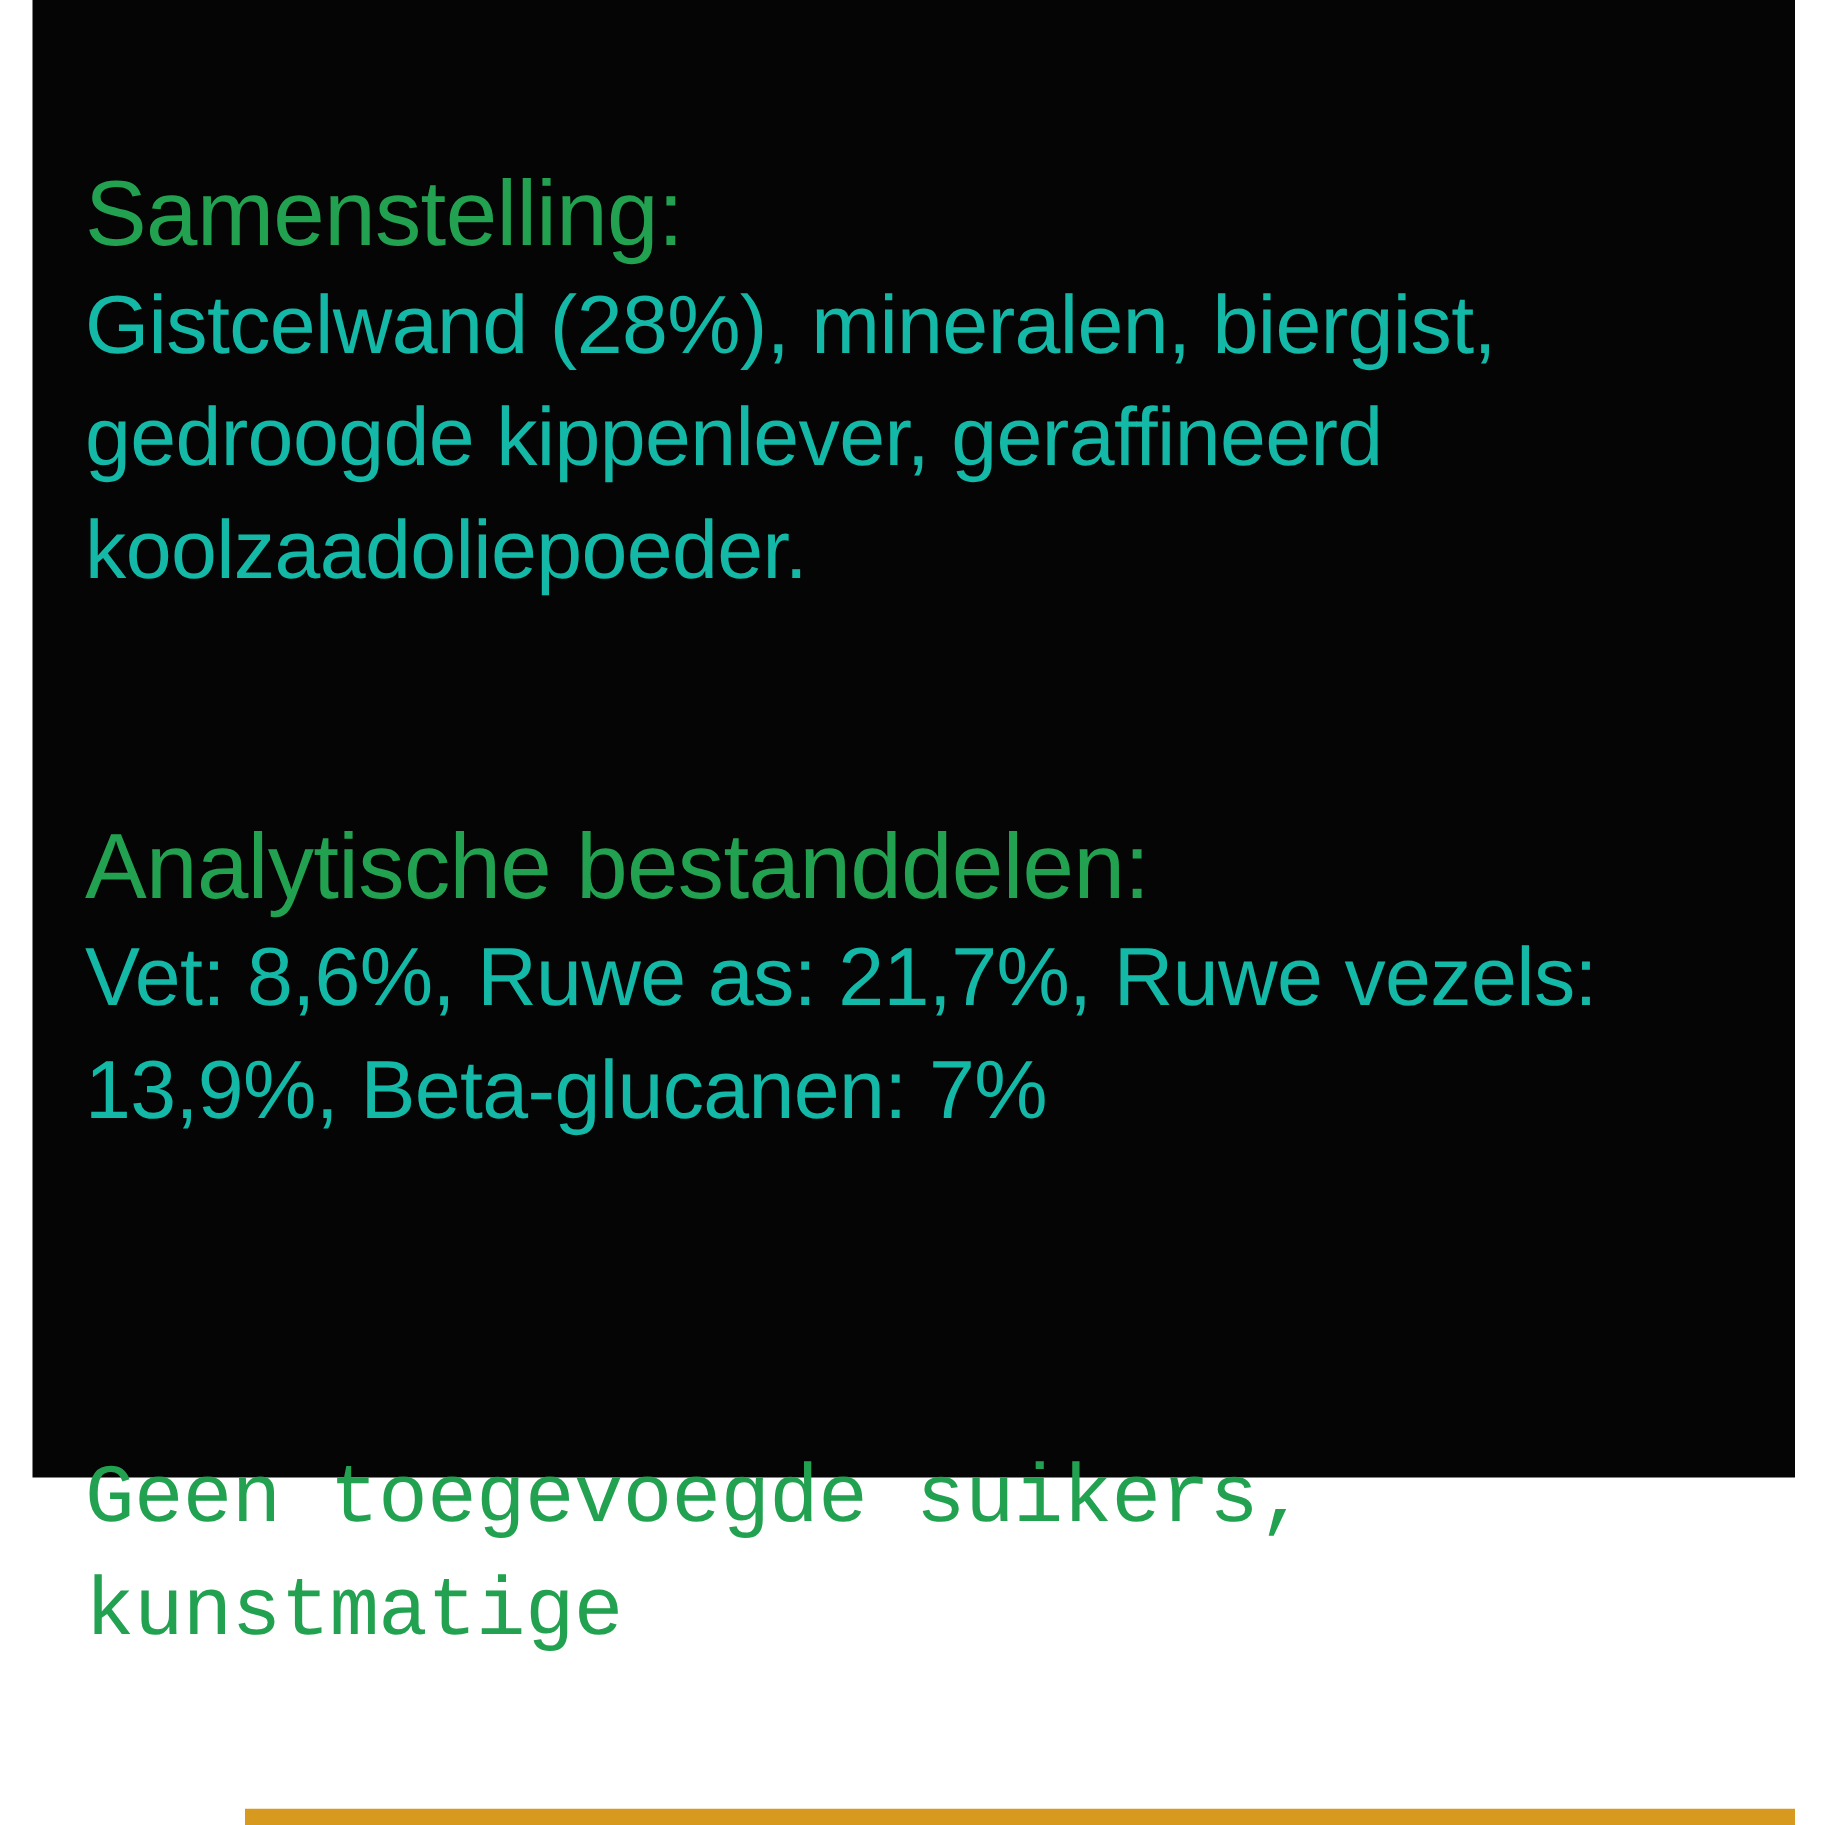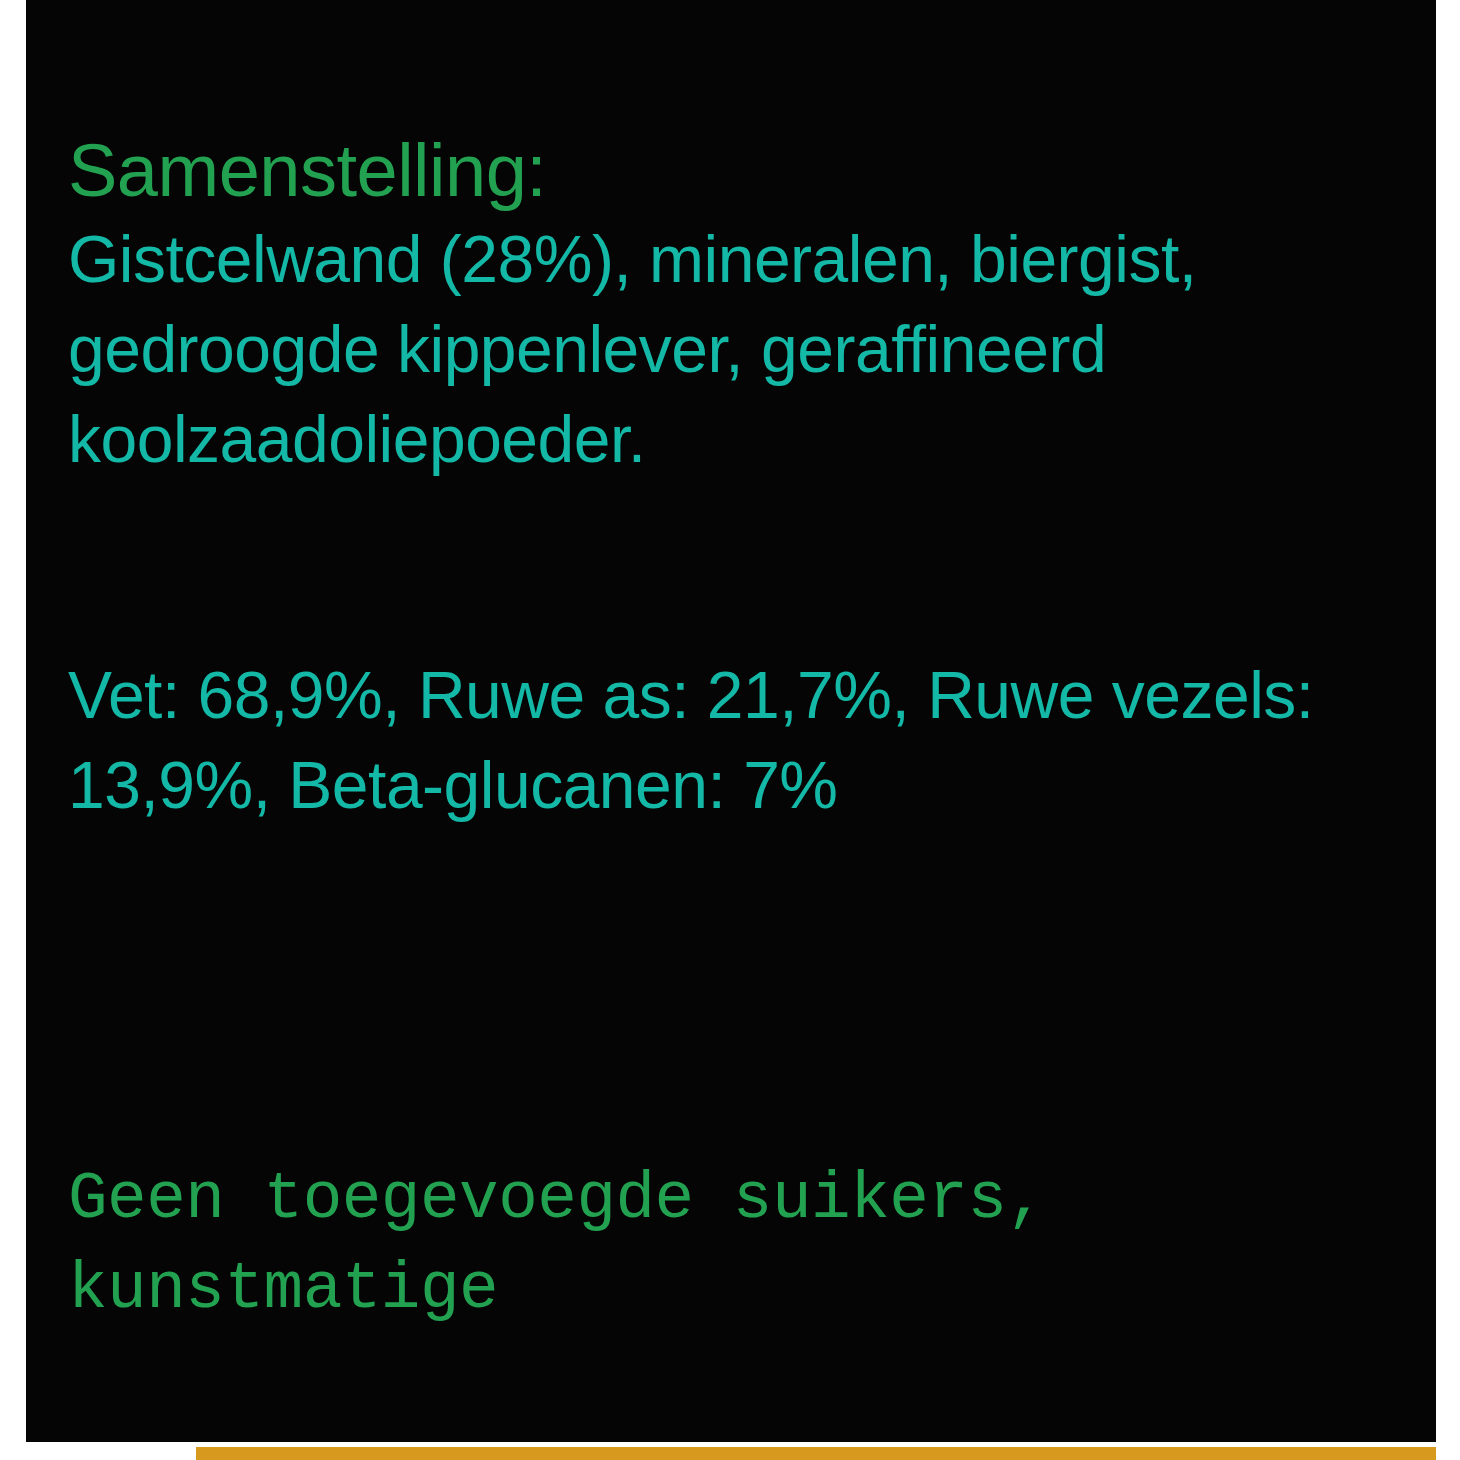--- a/index.html
+++ b/index.html
@@ -13,21 +13,21 @@
     height: 1460px;
     background: #ffffff;
     overflow: hidden;
     font-family: "Liberation Sans", sans-serif;
   }
   .label-panel {
     position: absolute;
     left: 26px;
     top: 0px;
     width: 1410px;
-    height: 1442px;
+    height: 1182px;
     background: #050505;
     box-sizing: border-box;
     padding: 130px 40px 0 42px;
   }
   .bottom-strip {
     position: absolute;
     left: 196px;
     top: 1447px;
     width: 1240px;
     height: 13px;
@@ -84,21 +84,22 @@
 <div class="page">
 
   <div class="label-panel">
 
     <div class="block-composition">
       <div class="heading">Samenstelling:</div>
       <div class="body-text">Gistcelwand (28%), mineralen, biergist, gedroogde kippenlever, geraffineerd koolzaadoliepoeder.</div>
     </div>
 
     <div class="block-analytical">
-      <div class="body-text">Vet: 68,9%, Ruwe as: 21,7%, Ruwe vezels: 13,9%, Beta-glucanen: 7%</div>
+      <div class="heading">Analytische bestanddelen:</div>
+      <div class="body-text">Vet: 8,6%, Ruwe as: 21,7%, Ruwe vezels: 13,9%, Beta-glucanen: 7%</div>
     </div>
 
     <div class="block-claim">
       <div class="green-text">Geen toegevoegde suikers, kunstmatige</div>
     </div>
 
   </div>
 
   <div class="bottom-strip"></div>
 

